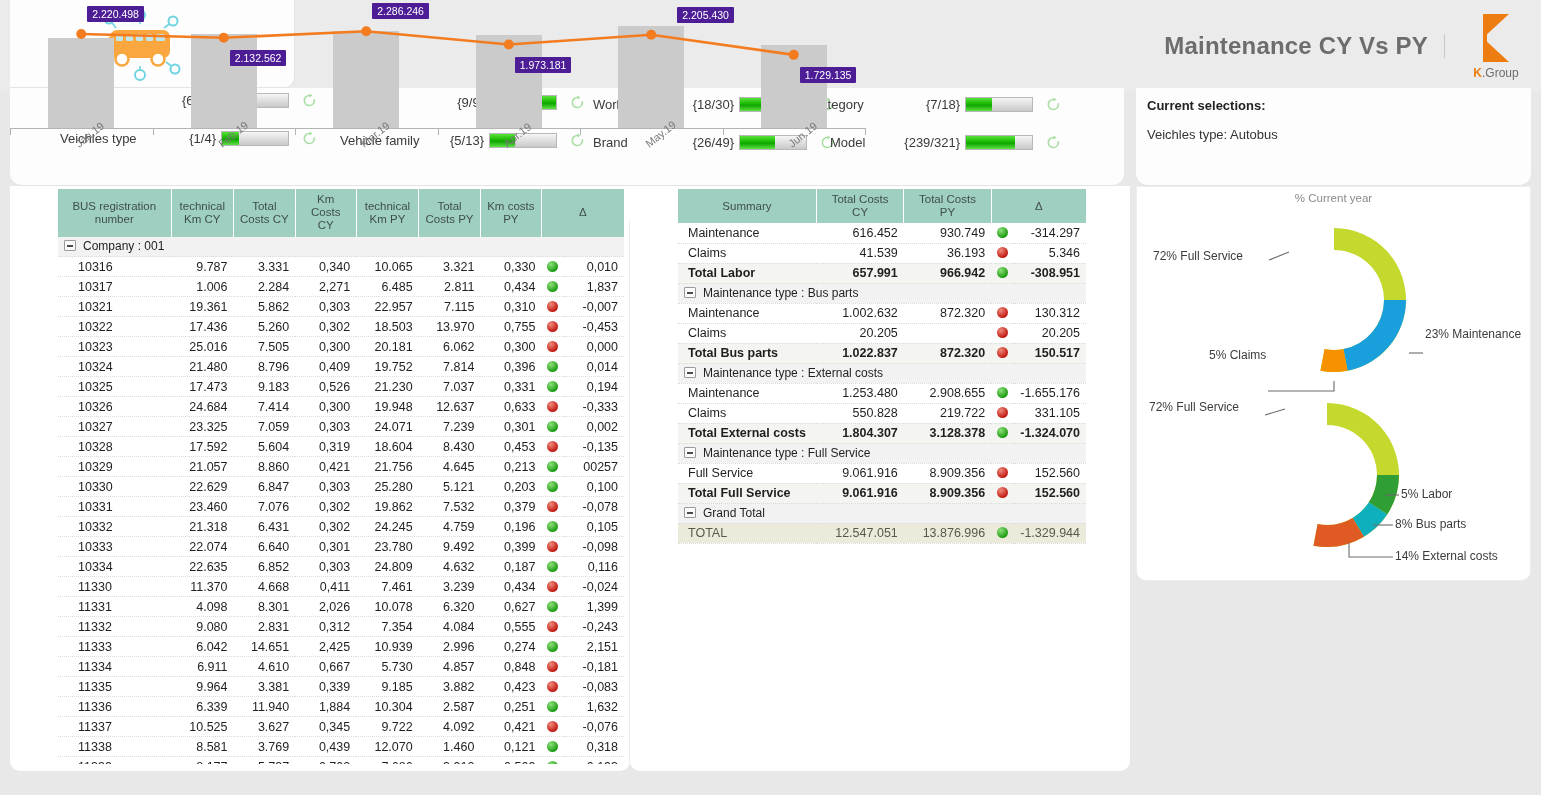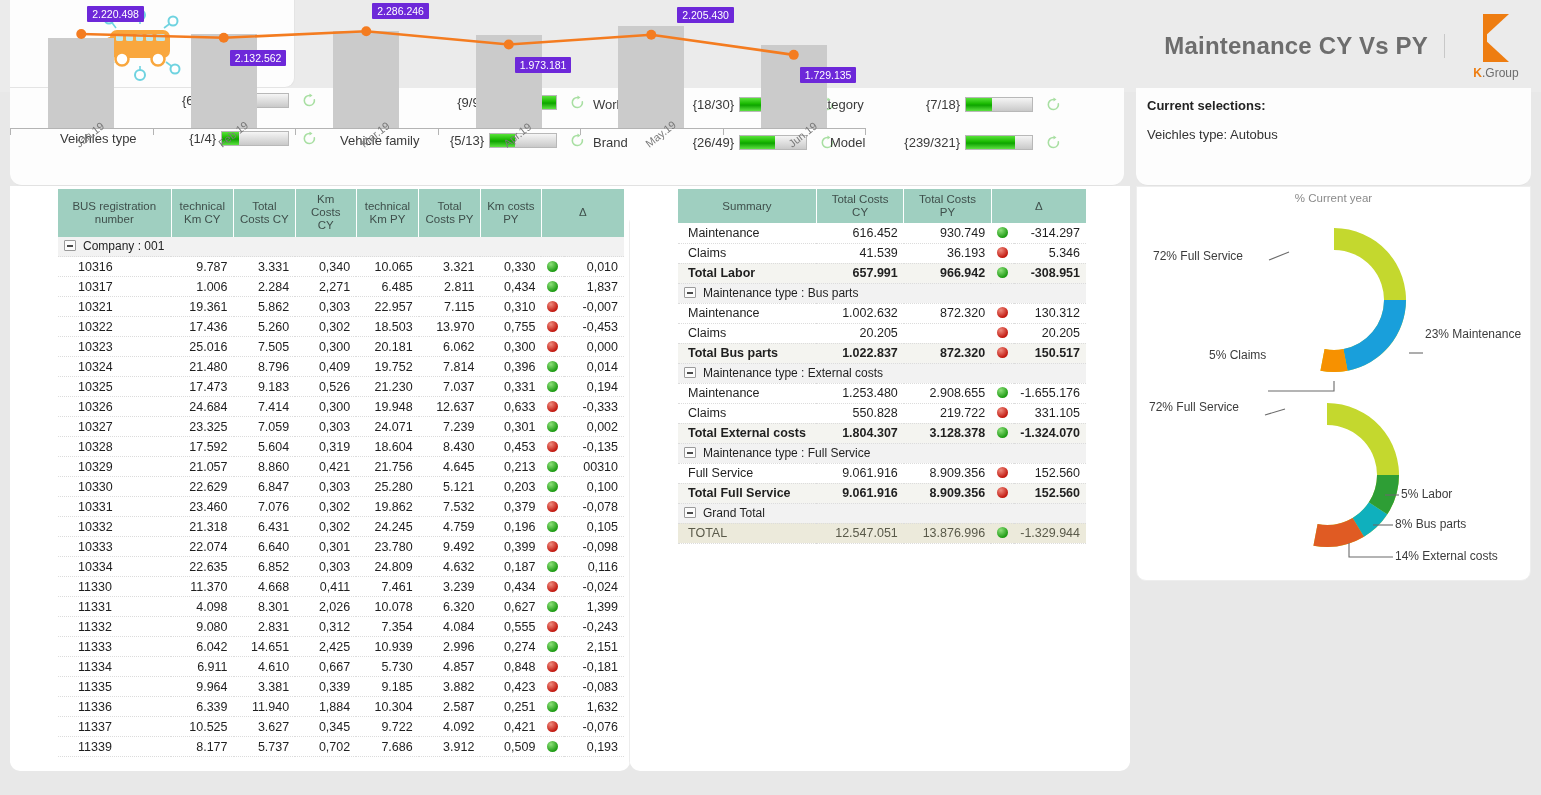--- a/index.html
+++ b/index.html
@@ -214,21 +214,21 @@
     text-align: center; font-size: 11.5px; color: #8a8a8a;
   }
   .donut-label {
     position: absolute; font-size: 12px; color: #3c3c3c; white-space: nowrap;
   }
 
   
   .bar { position: absolute; background: #cbcbcb; bottom: 0; }
   .axis-line { position: absolute; background: #b4b4b4; }
   .pt-label {
-    position: absolute; background: #6d28d9; color: #fff;
+    position: absolute; background: #4c1d95; color: #fff;
     font-size: 10.5px; padding: 2px 5px; white-space: nowrap;
     border-radius: 1px;
   }
   .xtick {
     position: absolute; font-size: 11px; color: #7a7a7a;
     transform: rotate(-38deg); transform-origin: left top;
     white-space: nowrap;
   }
 </style>
 </head>
@@ -520,21 +520,21 @@
             </tr>
             <tr>
               <td style="padding-left:20px">10329</td>
               <td class="num">21.057</td>
               <td class="num">8.860</td>
               <td class="num">0,421</td>
               <td class="num">21.756</td>
               <td class="num">4.645</td>
               <td class="num">0,213</td>
               <td class="cell-led"><span class="led g"></span></td>
-              <td class="num">00310</td>
+              <td class="num">00257</td>
             </tr>
             <tr>
               <td style="padding-left:20px">10330</td>
               <td class="num">22.629</td>
               <td class="num">6.847</td>
               <td class="num">0,303</td>
               <td class="num">25.280</td>
               <td class="num">5.121</td>
               <td class="num">0,203</td>
               <td class="cell-led"><span class="led g"></span></td>
@@ -664,20 +664,31 @@
             <tr>
               <td style="padding-left:20px">11337</td>
               <td class="num">10.525</td>
               <td class="num">3.627</td>
               <td class="num">0,345</td>
               <td class="num">9.722</td>
               <td class="num">4.092</td>
               <td class="num">0,421</td>
               <td class="cell-led"><span class="led r"></span></td>
               <td class="num">-0,076</td>
+            </tr>
+            <tr>
+              <td style="padding-left:20px">11338</td>
+              <td class="num">8.581</td>
+              <td class="num">3.769</td>
+              <td class="num">0,439</td>
+              <td class="num">12.070</td>
+              <td class="num">1.460</td>
+              <td class="num">0,121</td>
+              <td class="cell-led"><span class="led g"></span></td>
+              <td class="num">0,318</td>
             </tr>
             <tr>
               <td style="padding-left:20px">11339</td>
               <td class="num">8.177</td>
               <td class="num">5.737</td>
               <td class="num">0,702</td>
               <td class="num">7.686</td>
               <td class="num">3.912</td>
               <td class="num">0,509</td>
               <td class="cell-led"><span class="led g"></span></td>

